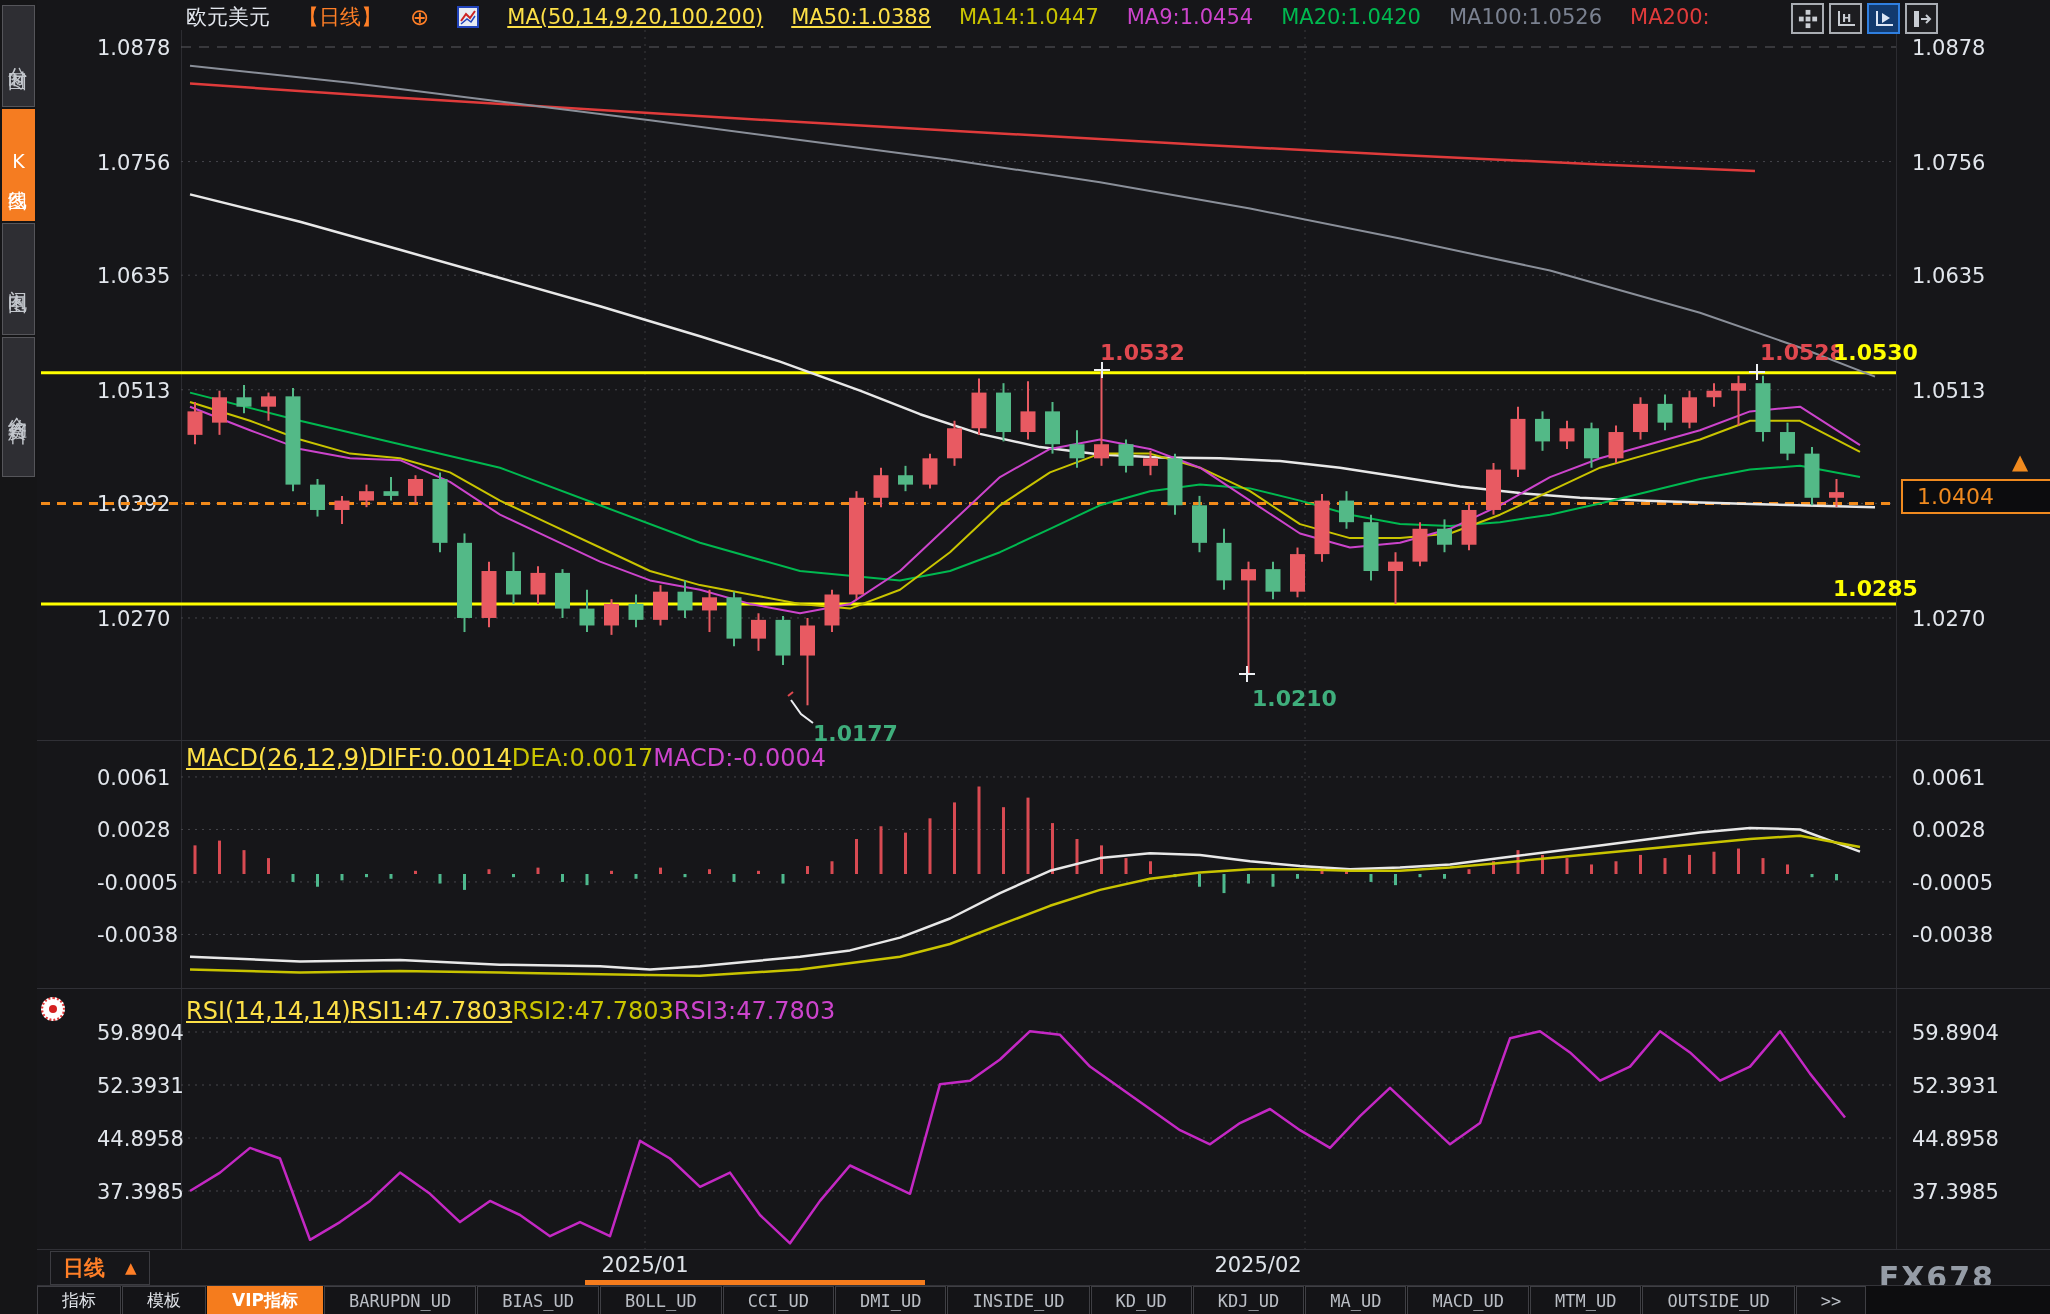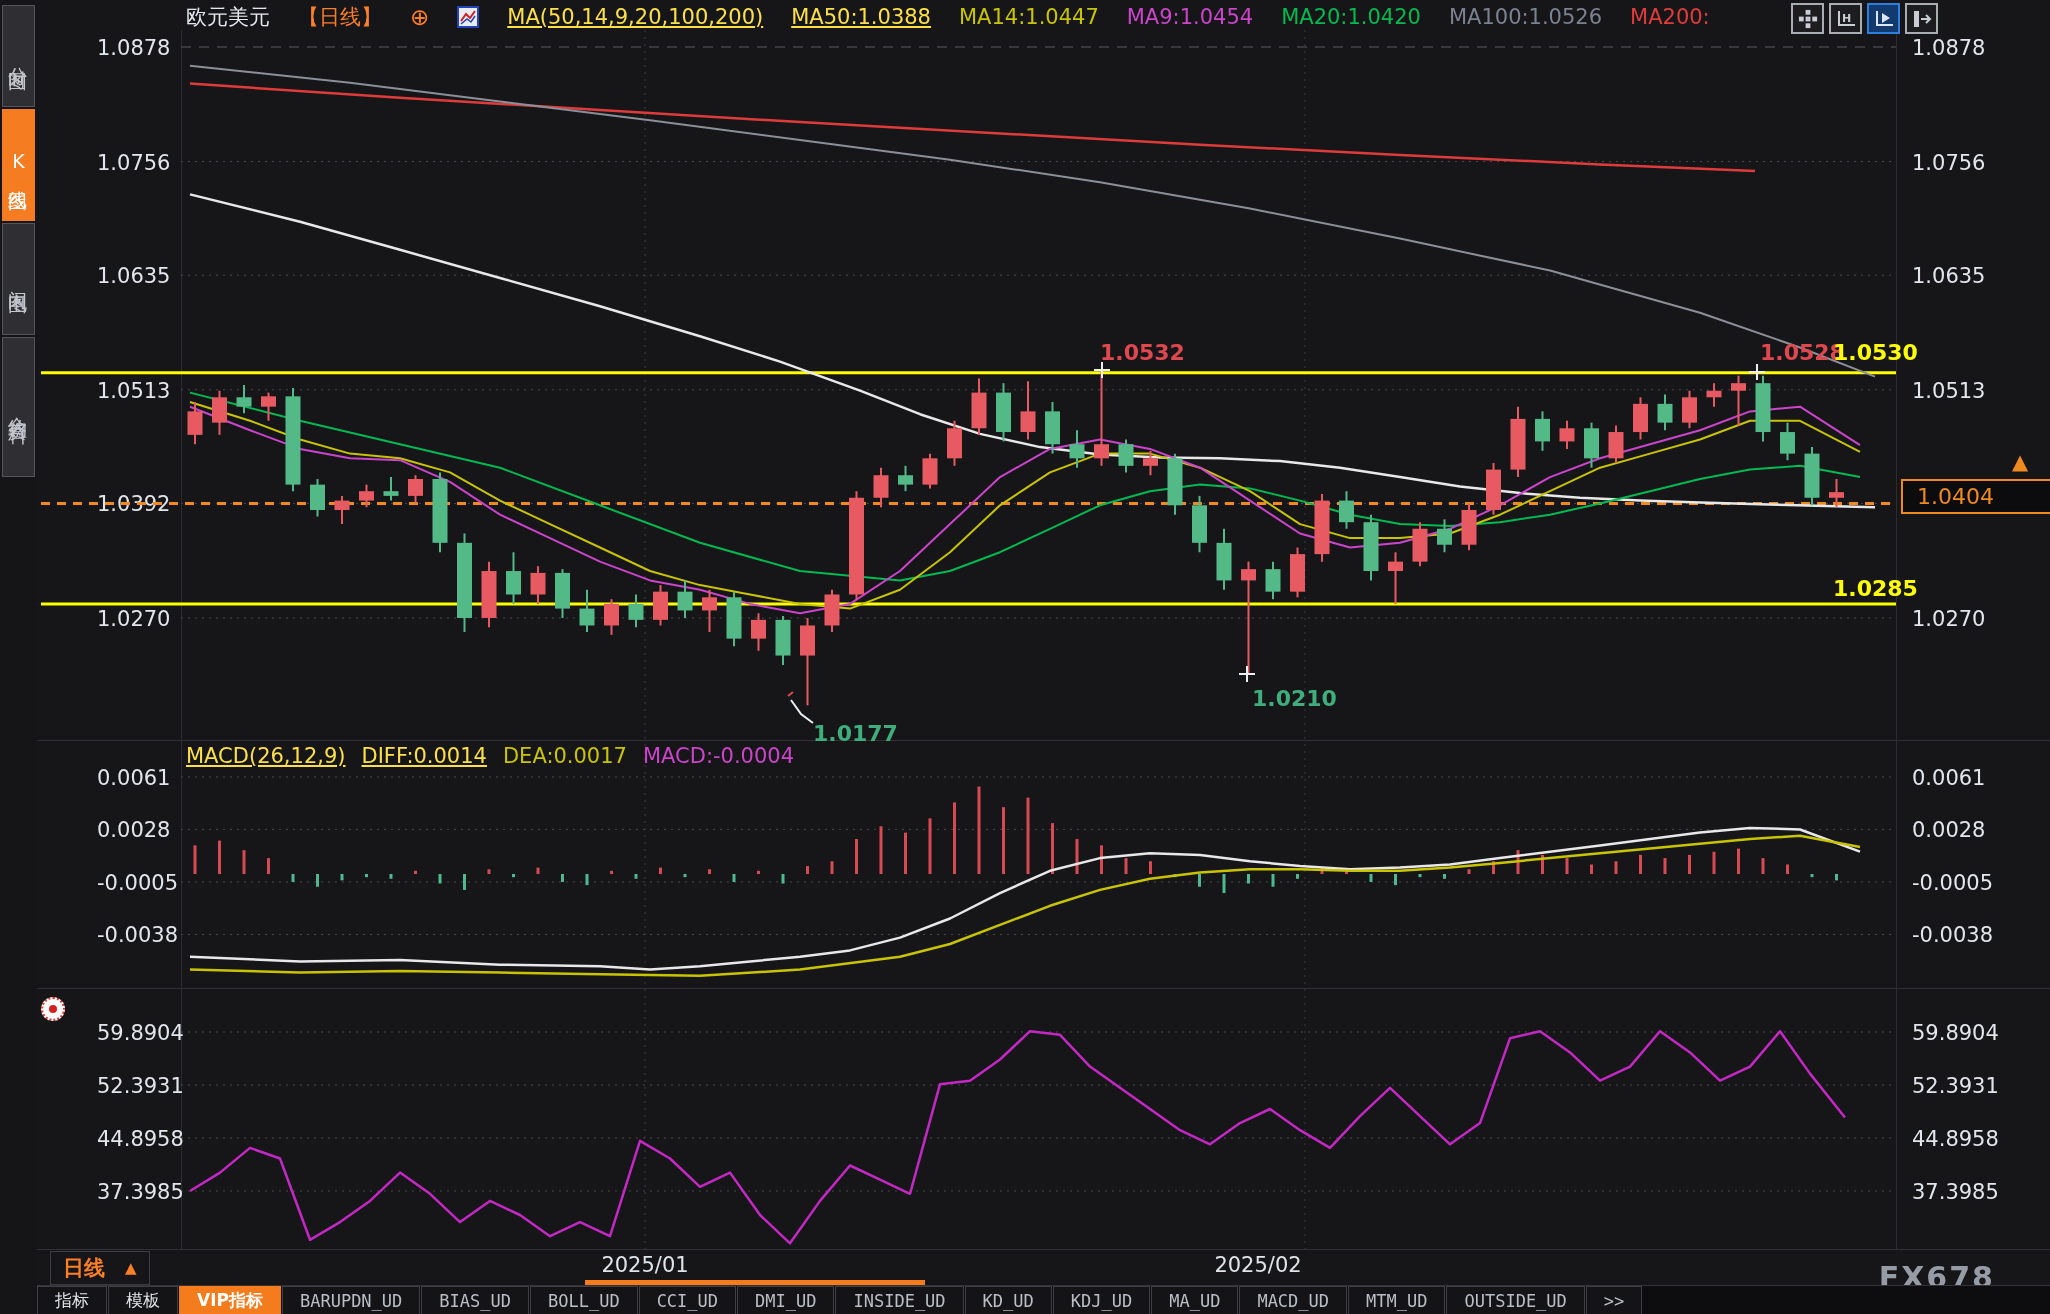--- a/index.html
+++ b/index.html
@@ -17,21 +17,21 @@
        font-size:21px;white-space:nowrap;color:#dde1e8;}
   .hdr .sym{color:#e3e7ee;}
   .hdr .per{color:#ff7f27;}
   .hdr .plus{color:#ff7f27;font-size:23px;line-height:20px;}
   
   .tr-icons{position:absolute;top:3px;left:1791px;display:flex;gap:5px;z-index:4;}
   .tico{width:29px;height:27px;border:2px solid #a9adb3;background:#1d1d20;display:flex;
         align-items:center;justify-content:center;cursor:pointer;}
   .tico.sel{border-color:#2f7fe0;background:#123a6e;}
   
-  .pane-hdr{position:absolute;left:186px;z-index:3;display:flex;gap:16px;font-size:21px;white-space:nowrap;}
+  .pane-hdr{position:absolute;left:186px;z-index:3;display:flex;font-size:24px;white-space:nowrap;}
   .wht{color:#fde047;text-decoration:underline;} .yel{color:#c9c400;} .mag{color:#cc44cc;} .grn{color:#00b950;}
   .gry{color:#7a8190;} .red{color:#e03b3b;}
   
   .alert{position:absolute;left:41px;top:997px;width:20px;height:20px;border:2px dotted #e03b3b;
          border-radius:50%;background:#ffffff;display:flex;align-items:center;justify-content:center;z-index:6;}
   .alert .dot{width:8px;height:8px;border-radius:50%;background:#d42020;}
   
   .tf{position:absolute;left:50px;top:1251px;z-index:3;border:1px solid #3c3c41;padding:2px 12px;
       color:#ff7f27;font-size:21px;font-weight:bold;display:flex;align-items:center;gap:20px;cursor:pointer;}
   .tf .arr{font-size:15px;}
@@ -39,21 +39,21 @@
   .wmark{position:absolute;top:1260px;right:55px;z-index:6;color:#959ca6;font-size:30px;font-weight:600;
          letter-spacing:2px;}
   .hscroll{position:absolute;left:585px;top:1280px;width:340px;height:5px;background:#f57c1d;z-index:3;cursor:pointer;}
   
   .ptag{position:absolute;left:1901px;top:479px;width:138px;height:31px;border:2px solid #f08a1f;
         background:#0c0c0e;color:#f08a1f;font-size:22px;line-height:31px;padding-left:14px;z-index:4;}
   .ptag-arrow{position:absolute;left:2012px;top:450px;color:#f08a1f;font-size:21px;z-index:4;}
   
   .btabs{position:absolute;left:37px;right:0;bottom:0;height:28px;background:#0d0d0f;display:flex;
          border-top:1px solid #333338;z-index:6;}
-  .btab{padding:0 17px;display:flex;align-items:center;font-size:17px;color:#e0e3e8;background:#141417;
+  .btab{padding:0 24px;display:flex;align-items:center;font-size:17px;color:#e0e3e8;background:#141417;
         border:1px solid #3f3f44;border-bottom:none;margin-right:1px;cursor:pointer;white-space:nowrap;}
   .btab.ud{font-family:"DejaVu Sans Mono",monospace;color:#b9bdc4;}
   .btab.active{background:#f57c1d;color:#ffffff;border-color:#f57c1d;font-weight:bold;}
 </style>
 </head>
 <body>
 
 <div class="stage">
 
   <svg id="cv" width="2050" height="1314" style="position:absolute;left:0;top:0;z-index:1;">
@@ -389,20 +389,26 @@
     </div>
   </div>
 
   <div class="pane-hdr" style="top:744px;">
     <span class="wht">MACD(26,12,9)</span>
     <span class="wht">DIFF:0.0014</span>
     <span class="yel">DEA:0.0017</span>
     <span class="mag">MACD:-0.0004</span>
   </div>
 
+  <div class="pane-hdr" style="top:997px;">
+    <span class="wht">RSI(14,14,14)</span>
+    <span class="wht">RSI1:47.7803</span>
+    <span class="yel">RSI2:47.7803</span>
+    <span class="mag">RSI3:47.7803</span>
+  </div>
 
   <div class="alert">
       <div class="dot"></div>
     </div>
 
   <div class="ptag">1.0404</div>
   <div class="ptag-arrow">▲</div>
 
   <div class="tf">
     <span>日线</span>

